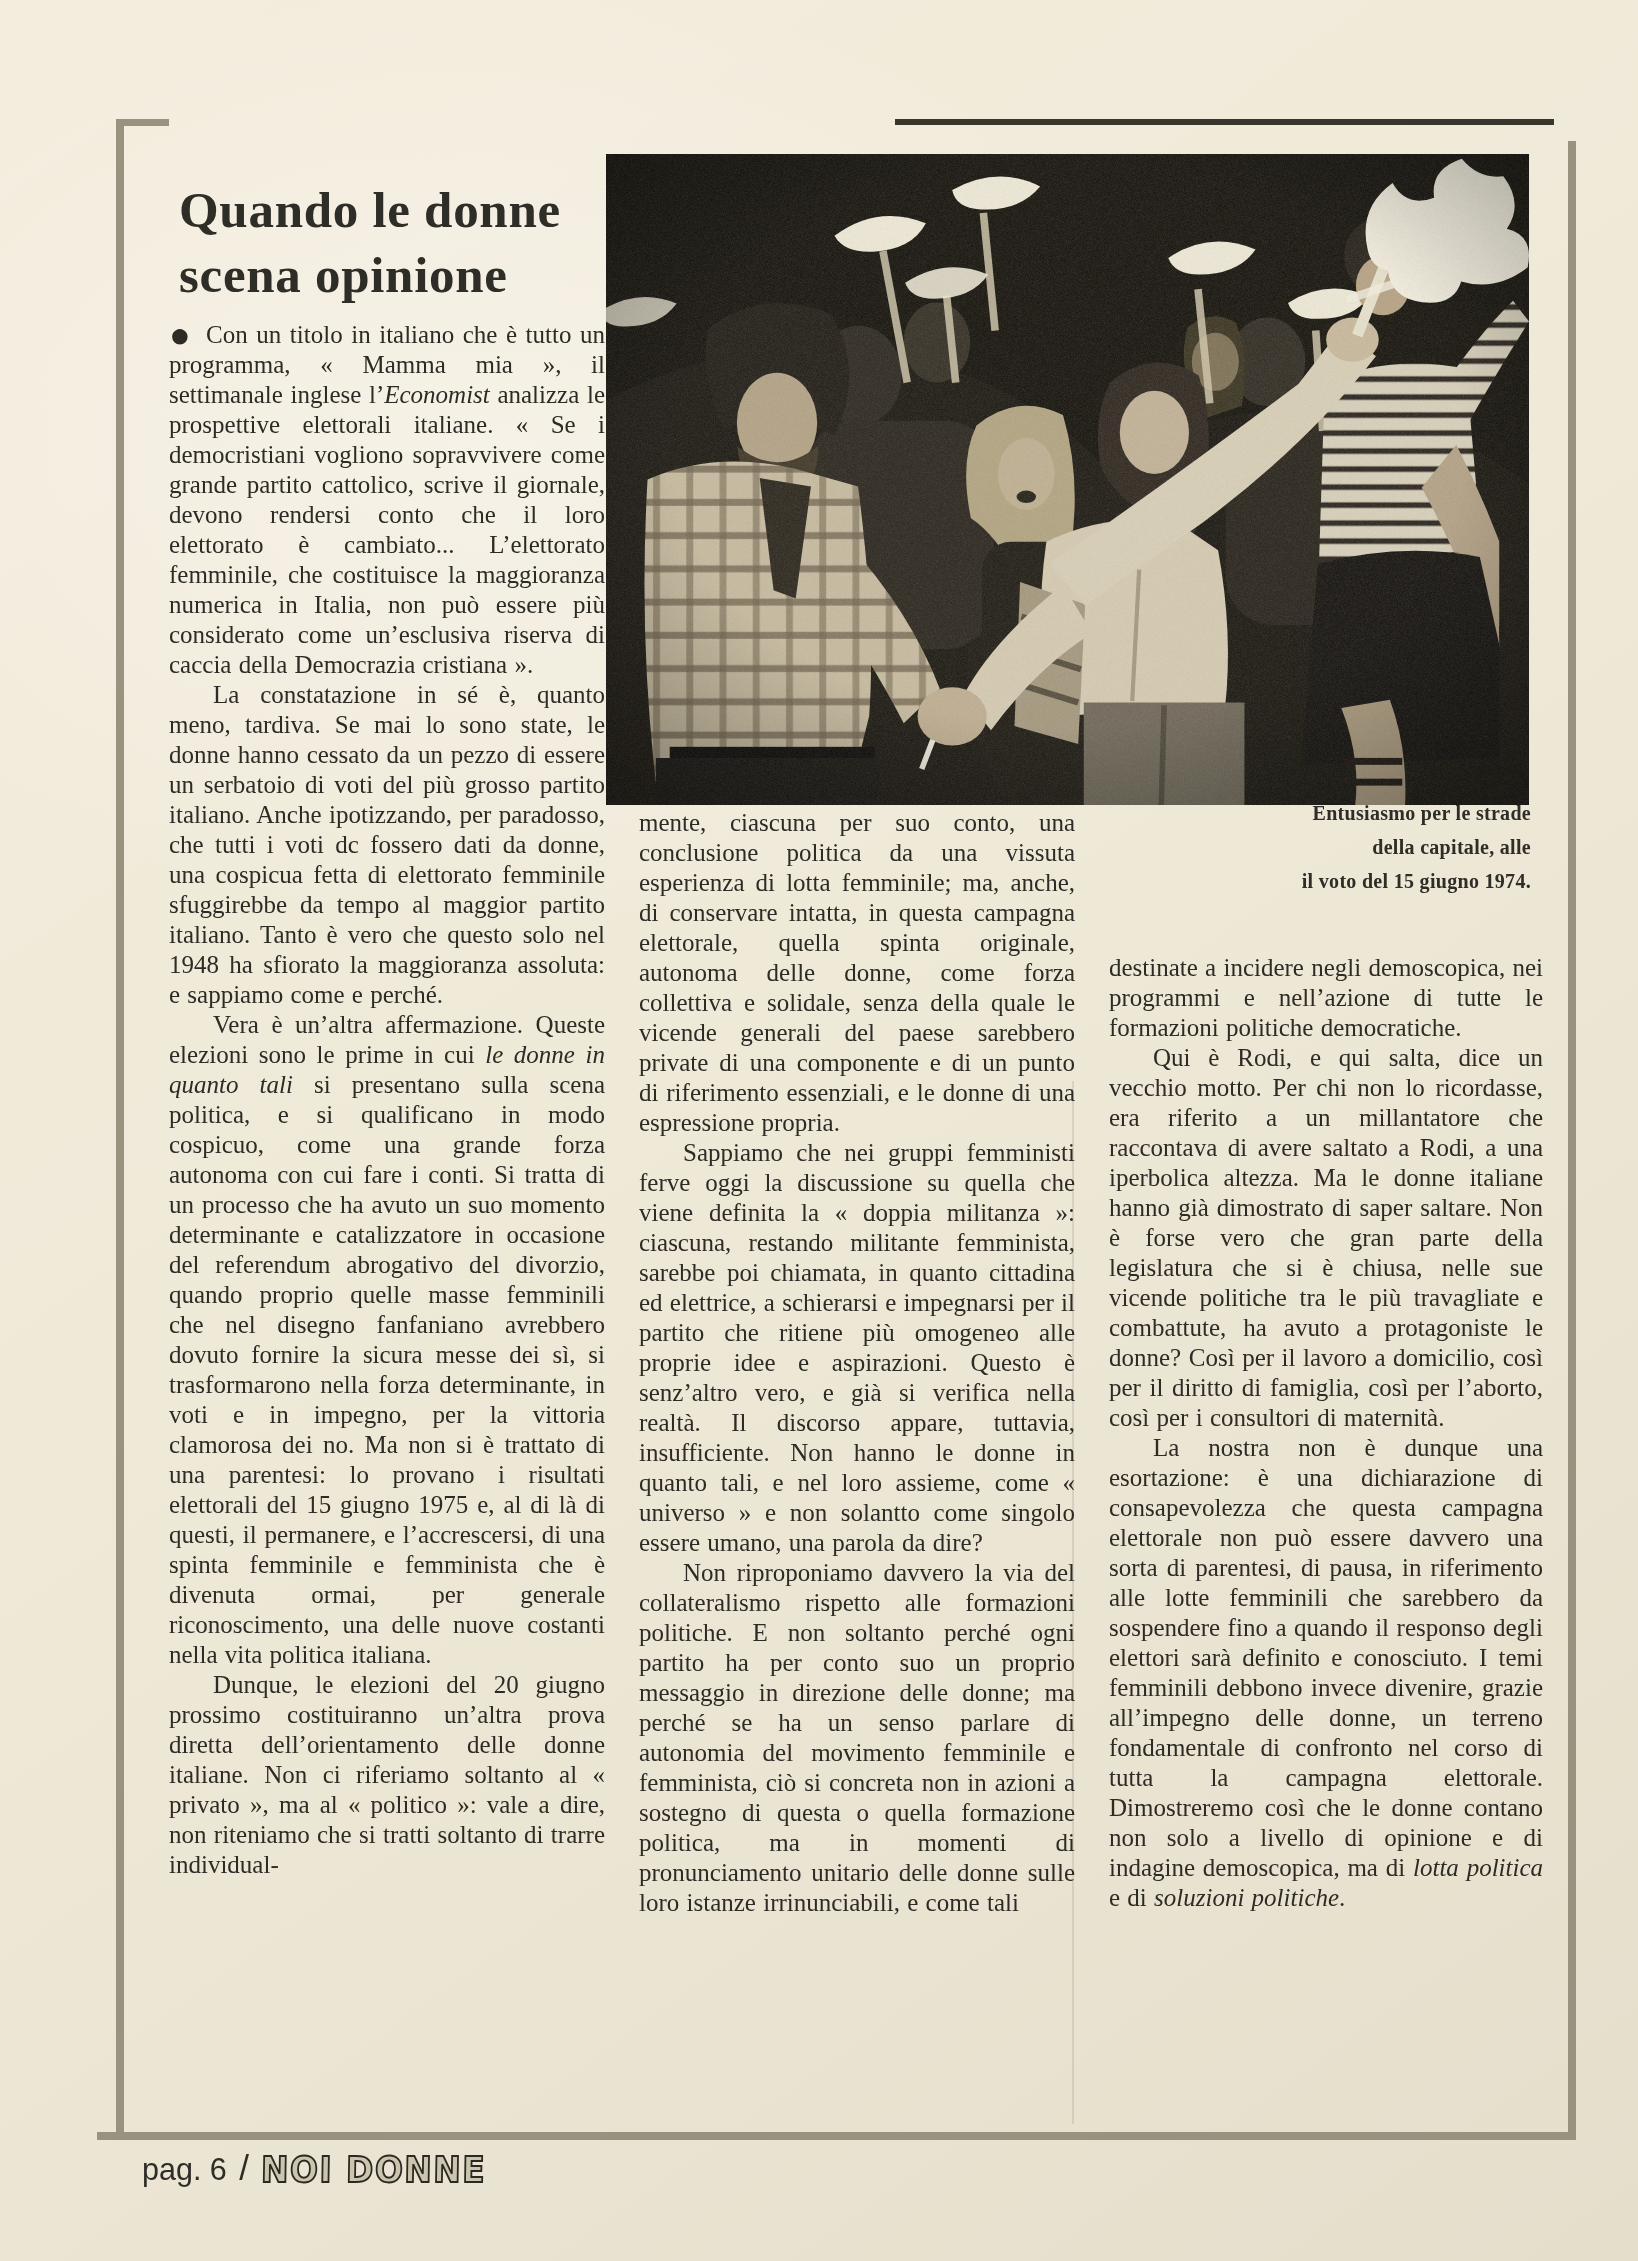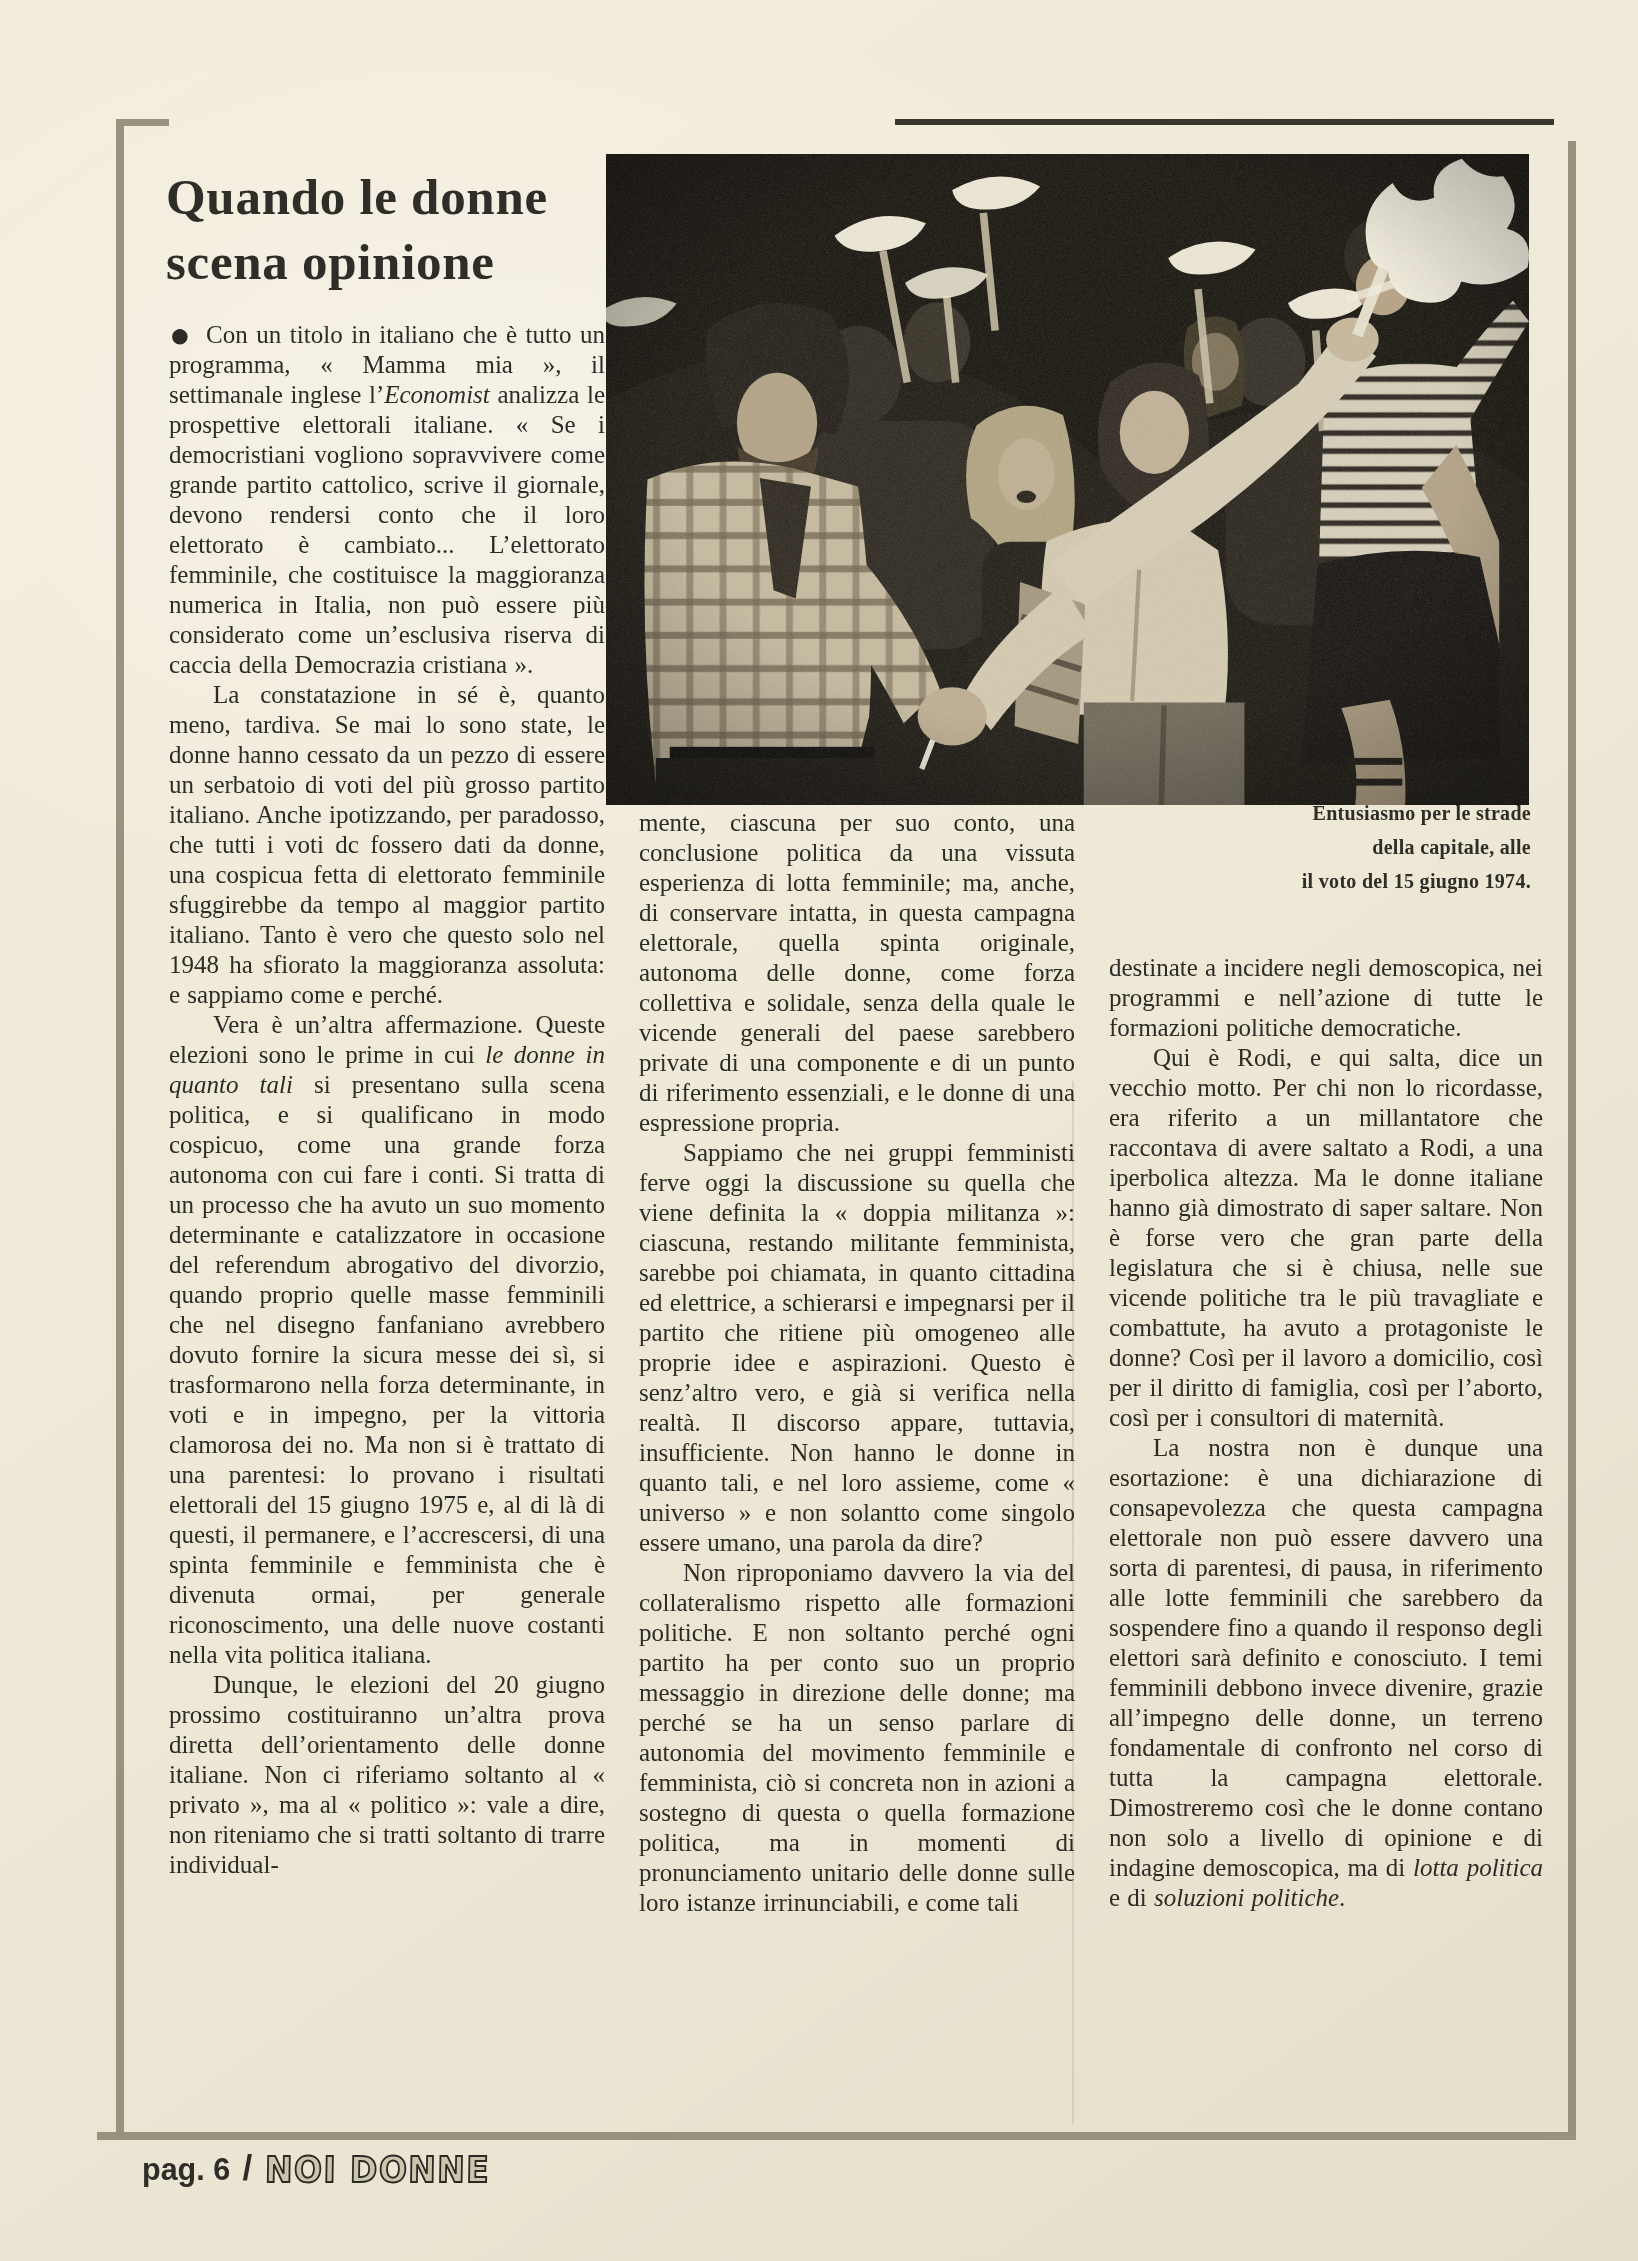--- a/index.html
+++ b/index.html
@@ -55,21 +55,21 @@
   .photo{position:absolute; left:606px; top:154px; width:923px; height:651px; background:var(--photo-black);}
   .photo svg{display:block; width:100%; height:100%;}
   .caption{
     position:absolute; left:1097px; top:796px; width:434px;
     font-weight:bold; font-size:20px; line-height:34px; text-align:right;
     letter-spacing:0.3px; color:var(--title-ink);
   }
   
   .footer{position:absolute; left:142px; top:2148px; white-space:nowrap;}
   .page-label, .footer-sep{
-    font-family:"Liberation Sans", sans-serif; font-weight:bold; font-size:30.5px; color:var(--title-ink);
+    font-family:"Liberation Sans", sans-serif; font-weight:normal; font-size:30.5px; color:var(--title-ink);
   }
   .footer-sep{margin:0 9.7px; font-size:35px;}
   .logo{
     font-family:"DejaVu Sans", sans-serif; font-weight:900; font-size:33px; letter-spacing:1.4px;
     color:var(--logo-fill); -webkit-text-stroke:1.8px #2b2923;
     display:inline-block; transform:scaleY(1.08) skewX(-1deg); vertical-align:-1.4px;
   }
 </style>
 </head>
 <body>
@@ -77,21 +77,21 @@
 <div class="page">
 
   <div class="rule rule-left-dash"></div>
   <div class="rule rule-right-long"></div>
   <div class="rule border-left"></div>
   <div class="rule border-right"></div>
   <div class="rule border-bottom"></div>
   <div class="fold-line"></div>
 
 
-  <h1 class="article-title" style="margin:0;">
+  <h1 class="article-title" style="margin:13px;">
     <span>Quando le donne</span>
     <span>scena opinione</span>
   </h1>
 
   <div class="photo">
     <svg viewBox="0 0 1333 940" preserveAspectRatio="none">
       <defs>
         <pattern id="plaid" width="48" height="48" patternUnits="userSpaceOnUse">
           <rect width="48" height="48" fill="#c7bb9e"></rect>
           <rect y="18" width="48" height="10" fill="#6d6049" opacity=".75"></rect>

